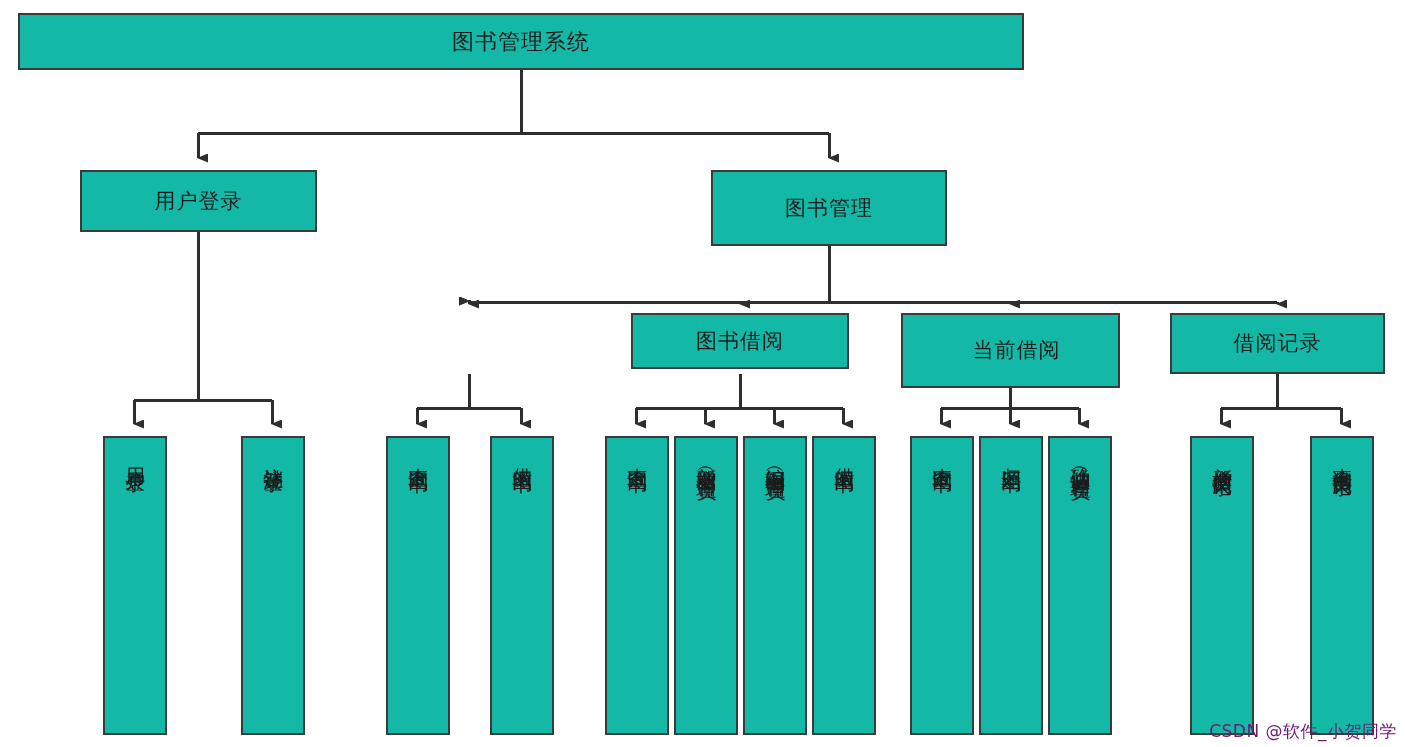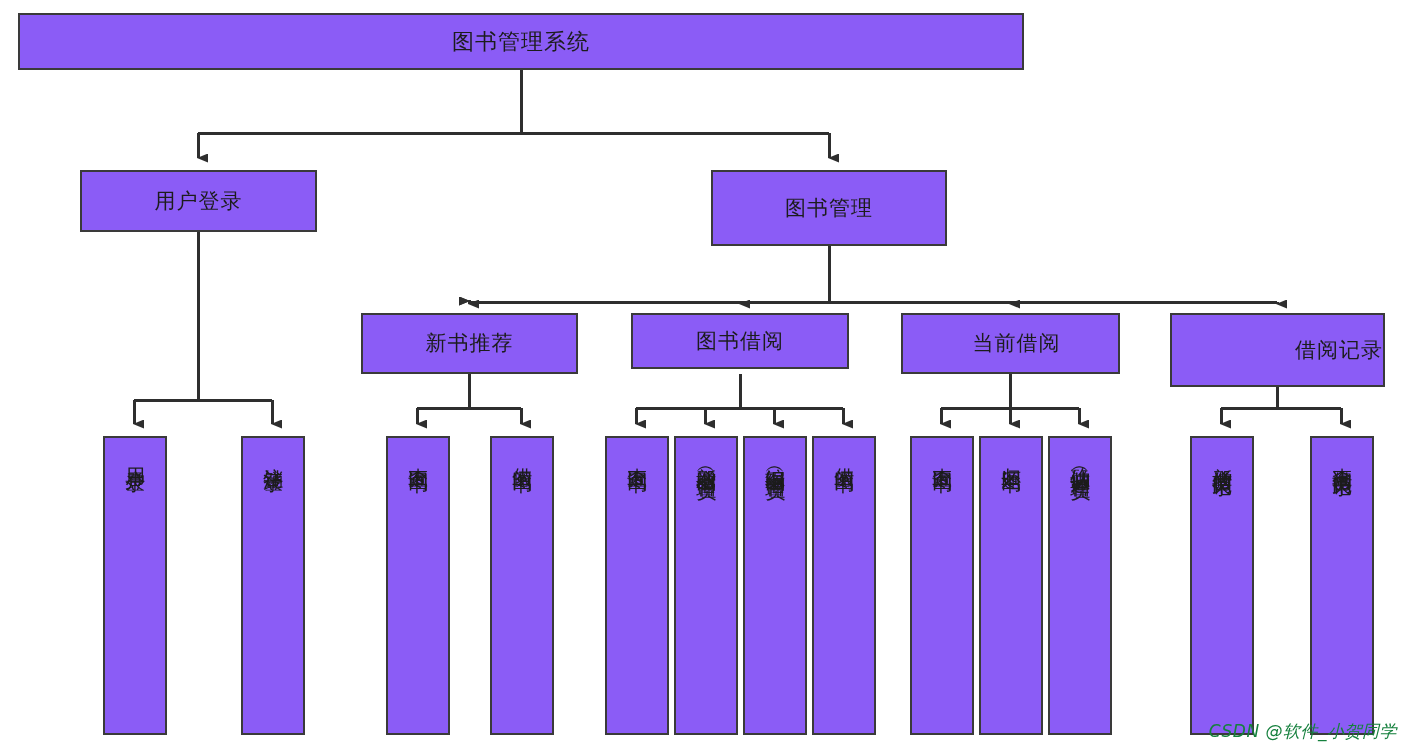--- a/index.html
+++ b/index.html
@@ -17,21 +17,21 @@
   }
   svg#wires{
     position:absolute;
     left:0;top:0;
     width:1405px;height:747px;
     pointer-events:none;
   }
   .node{
     position:absolute;
     box-sizing:border-box;
-    background:#8b5cf6;
+    background:#14b8a6;
     border:2px solid #3a3a3a;
     display:flex;
     align-items:center;
     justify-content:center;
     text-align:center;
   }
   .node .label{
     font-size:21px;
     line-height:1.25;
     letter-spacing:1px;
@@ -51,25 +51,24 @@
     font-size:20px;
     line-height:1.18;
     letter-spacing:2px;
     white-space:pre;
   }
   .watermark{
     position:absolute;
     right:8px;
     bottom:4px;
     font-size:17px;
-    color:#15803d;
+    color:#701a75;
     letter-spacing:0.5px;
     white-space:nowrap;
     user-select:none;
-    font-style:italic;
   }
 </style>
 </head>
 <body>
 
 <div id="canvas">
 
   <svg id="wires" viewBox="0 0 1405 747" xmlns="http://www.w3.org/2000/svg">
     <defs>
       <marker id="arrow" markerWidth="9" markerHeight="11" refX="4.5" refY="10" orient="auto" markerUnits="userSpaceOnUse">
@@ -128,30 +127,27 @@
     <span class="label">图书管理系统</span>
   </div>
 
   <div class="node" style="left:80px;top:170px;width:237px;height:62px;">
     <span class="label">用户登录</span>
   </div>
   <div class="node" style="left:711px;top:170px;width:236px;height:76px;">
     <span class="label">图书管理</span>
   </div>
 
-  <div class="node" style="left:361px;top:313px;width:217px;height:61px;">
-    <span class="label">新书推荐</span>
-  </div>
   <div class="node" style="left:631px;top:313px;width:218px;height:56px;">
     <span class="label">图书借阅</span>
   </div>
-  <div class="node" style="left:901px;top:313px;width:219px;height:61px;padding-left:12px;">
+  <div class="node" style="left:901px;top:313px;width:219px;height:75px;padding-left:12px;">
     <span class="label">当前借阅</span>
   </div>
-  <div class="node" style="left:1170px;top:313px;width:215px;height:74px;justify-content:flex-end;">
+  <div class="node" style="left:1170px;top:313px;width:215px;height:61px;">
     <span class="label">借阅记录</span>
   </div>
 
   <div class="node vertical" style="left:103px;top:436px;width:64px;height:299px;">
     <span class="label">用户登录</span>
   </div>
   <div class="node vertical" style="left:241px;top:436px;width:64px;height:299px;">
     <span class="label">注销登录</span>
   </div>
 

